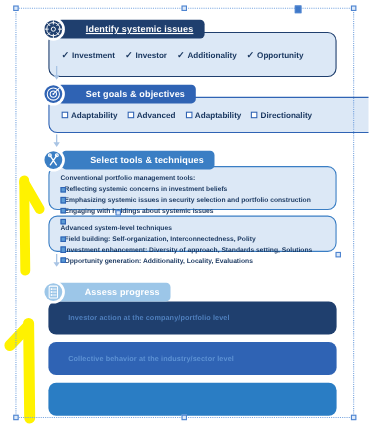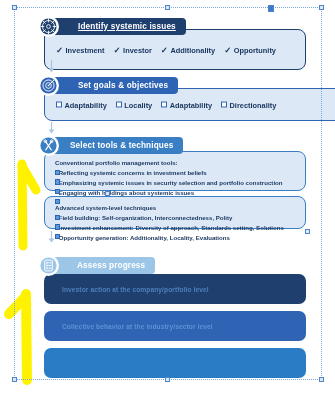--- a/index.html
+++ b/index.html
@@ -164,21 +164,21 @@
 
   <div class="stage" style="top:77px;">
     <div class="panel blue-out" style="left:0;top:11px;width:310px;height:33px;">
       <div class="crit-row">
         <span class="crit">
           <span class="cb"></span>
           <span>Adaptability</span>
         </span>
         <span class="crit">
           <span class="cb"></span>
-          <span>Locality</span>
+          <span>Advanced</span>
         </span>
         <span class="crit">
           <span class="cb"></span>
           <span>Adaptability</span>
         </span>
         <span class="crit">
           <span class="cb"></span>
           <span>Directionality</span>
         </span>
       </div>
@@ -235,21 +235,21 @@
         <div class="li">
           <span class="marker"></span>
           <span class="txt">Investment enhancement: Diversity of approach, Standards setting, Solutions</span>
         </div>
         <div class="li">
           <span class="marker"></span>
           <span class="txt">Opportunity generation: Additionality, Locality, Evaluations</span>
         </div>
       </div>
     </div>
-    <div class="tab mid" style="left:0;top:4px;justify-content:flex-end;">
+    <div class="tab mid" style="left:12px;top:4px;justify-content:flex-end;">
       <span>Select tools &amp; techniques</span>
     </div>
     <div class="badge" style="left:-6px;top:2px;">
       <svg width="19" height="19" viewBox="0 0 24 24">
         <circle cx="12" cy="12" r="10.2" fill="#3a7ec4"></circle>
         <path d="M8 6.5l7.5 11M16 6.5L8.5 17.5" stroke="#ffffff" stroke-width="1.5" stroke-linecap="round"></path>
         <circle cx="8" cy="6.6" r="1.7" fill="none" stroke="#ffffff" stroke-width="1.2"></circle>
         <circle cx="16" cy="6.6" r="1.7" fill="none" stroke="#ffffff" stroke-width="1.2"></circle>
       </svg>
     </div>

